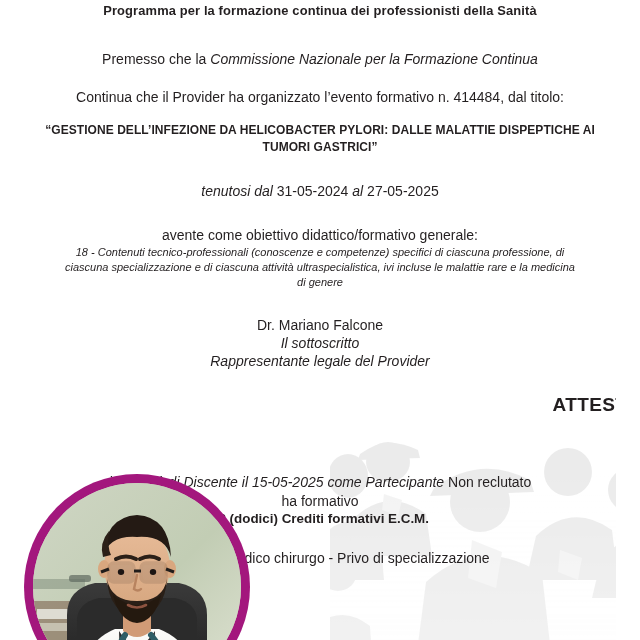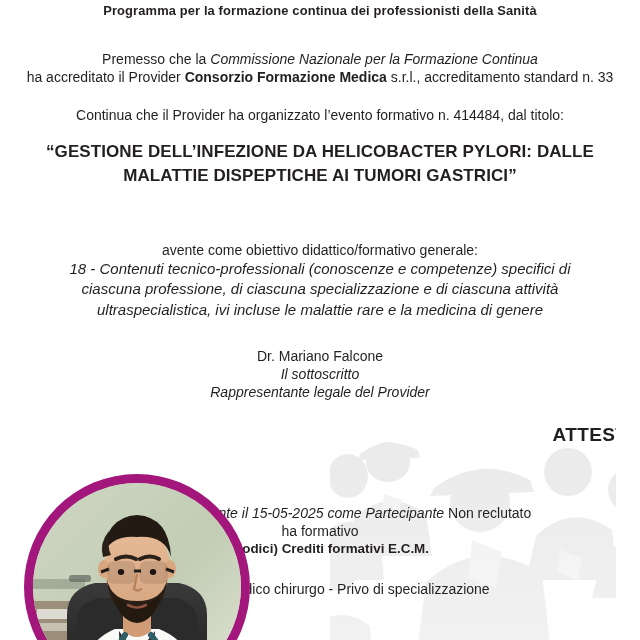--- a/index.html
+++ b/index.html
@@ -57,35 +57,35 @@
     padding-top: 3px;
   }
   .gap-1 { height: 30px; }
   .gap-2 { height: 20px; }
   .gap-3 { height: 16px; }
   .gap-5 { height: 26px; }
   .gap-6 { height: 22px; }
 
   .event-title {
     font-weight: bold;
-    font-size: 17px;
+    font-size: 12px;
     line-height: 1.42;
     padding: 0 38px;
     letter-spacing: .005em;
     text-align: center;
   }
   .attesta {
     font-weight: bold;
     font-size: 19px;
     letter-spacing: .02em;
     text-align: right;
   }
   .objective {
     font-style: italic;
-    font-size: 15px;
+    font-size: 11px;
     line-height: 1.38;
     padding: 0 62px;
   }
   .credits {
     font-weight: bold;
     font-size: 13.4px;
   }
 
   
   .photo-badge {
@@ -156,32 +156,32 @@
     <rect x="0" y="0" width="310" height="208" fill="url(#wmfade)"></rect>
   </svg>
 
   <div class="doc">
 
     <div class="line heading-top">Programma per la formazione continua dei professionisti della Sanità</div>
 
     <div class="gap-1"></div>
 
     <div class="line"><span>Premesso che la </span><span class="i">Commissione Nazionale per la Formazione Continua</span></div>
-    <div class="line"><span>ha accreditato il Provider </span><span class="b">Consorzio Formazione Medica</span><span> s.r.l., accreditamento standard n. 33</span></div>
 
     <div class="gap-2"></div>
 
     <div class="line">Continua che il Provider ha organizzato l’evento formativo n. 414484, dal titolo:</div>
 
     <div class="gap-3"></div>
 
     <div class="line event-title">“GESTIONE DELL’INFEZIONE DA HELICOBACTER PYLORI: DALLE MALATTIE DISPEPTICHE AI TUMORI GASTRICI”</div>
 
     <div class="gap-5"></div>
 
+    <div class="line"><span class="i">tenutosi dal </span><span>31-05-2024</span><span class="i"> al </span><span>27-05-2025</span></div>
 
     <div class="gap-5"></div>
 
     <div class="line">avente come obiettivo didattico/formativo generale:</div>
     <div class="line objective">18 - Contenuti tecnico-professionali (conoscenze e competenze) specifici di ciascuna professione, di ciascuna specializzazione e di ciascuna attività ultraspecialistica, ivi incluse le malattie rare e la medicina di genere</div>
 
     <div class="gap-5"></div>
 
     <div class="line">Dr. Mariano Falcone</div>
     <div class="line i">Il sottoscritto</div>

